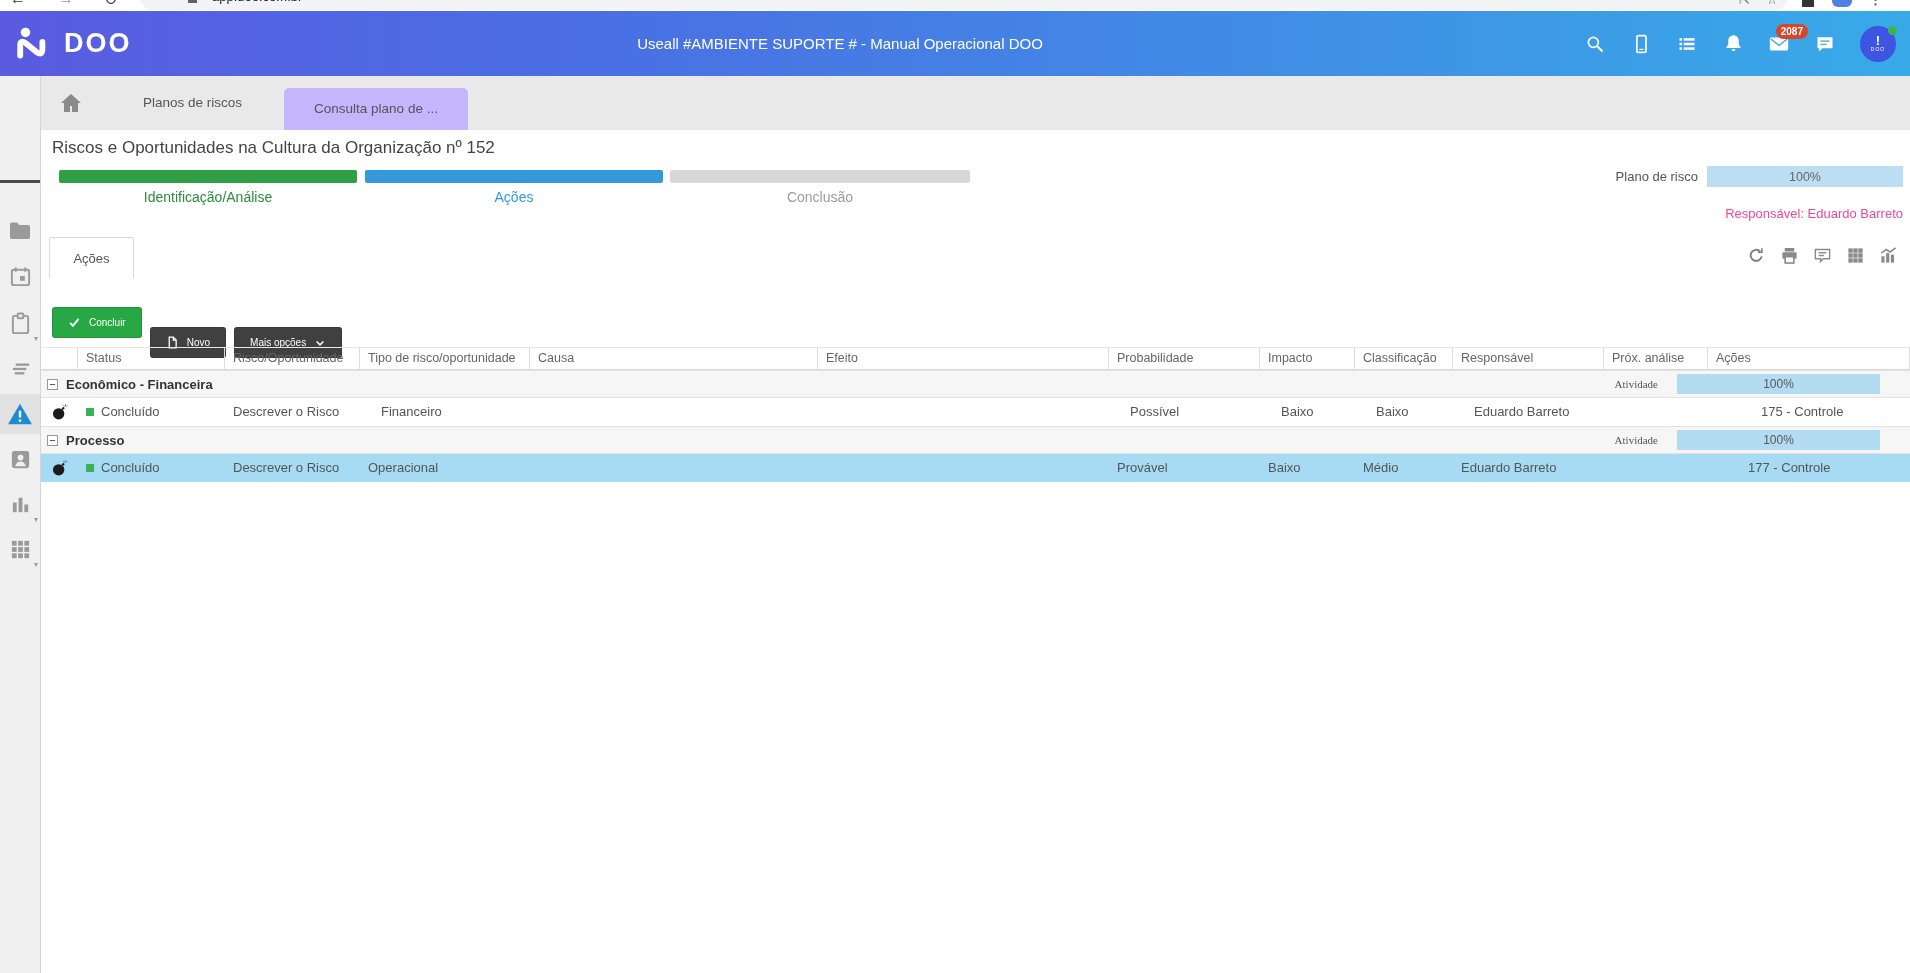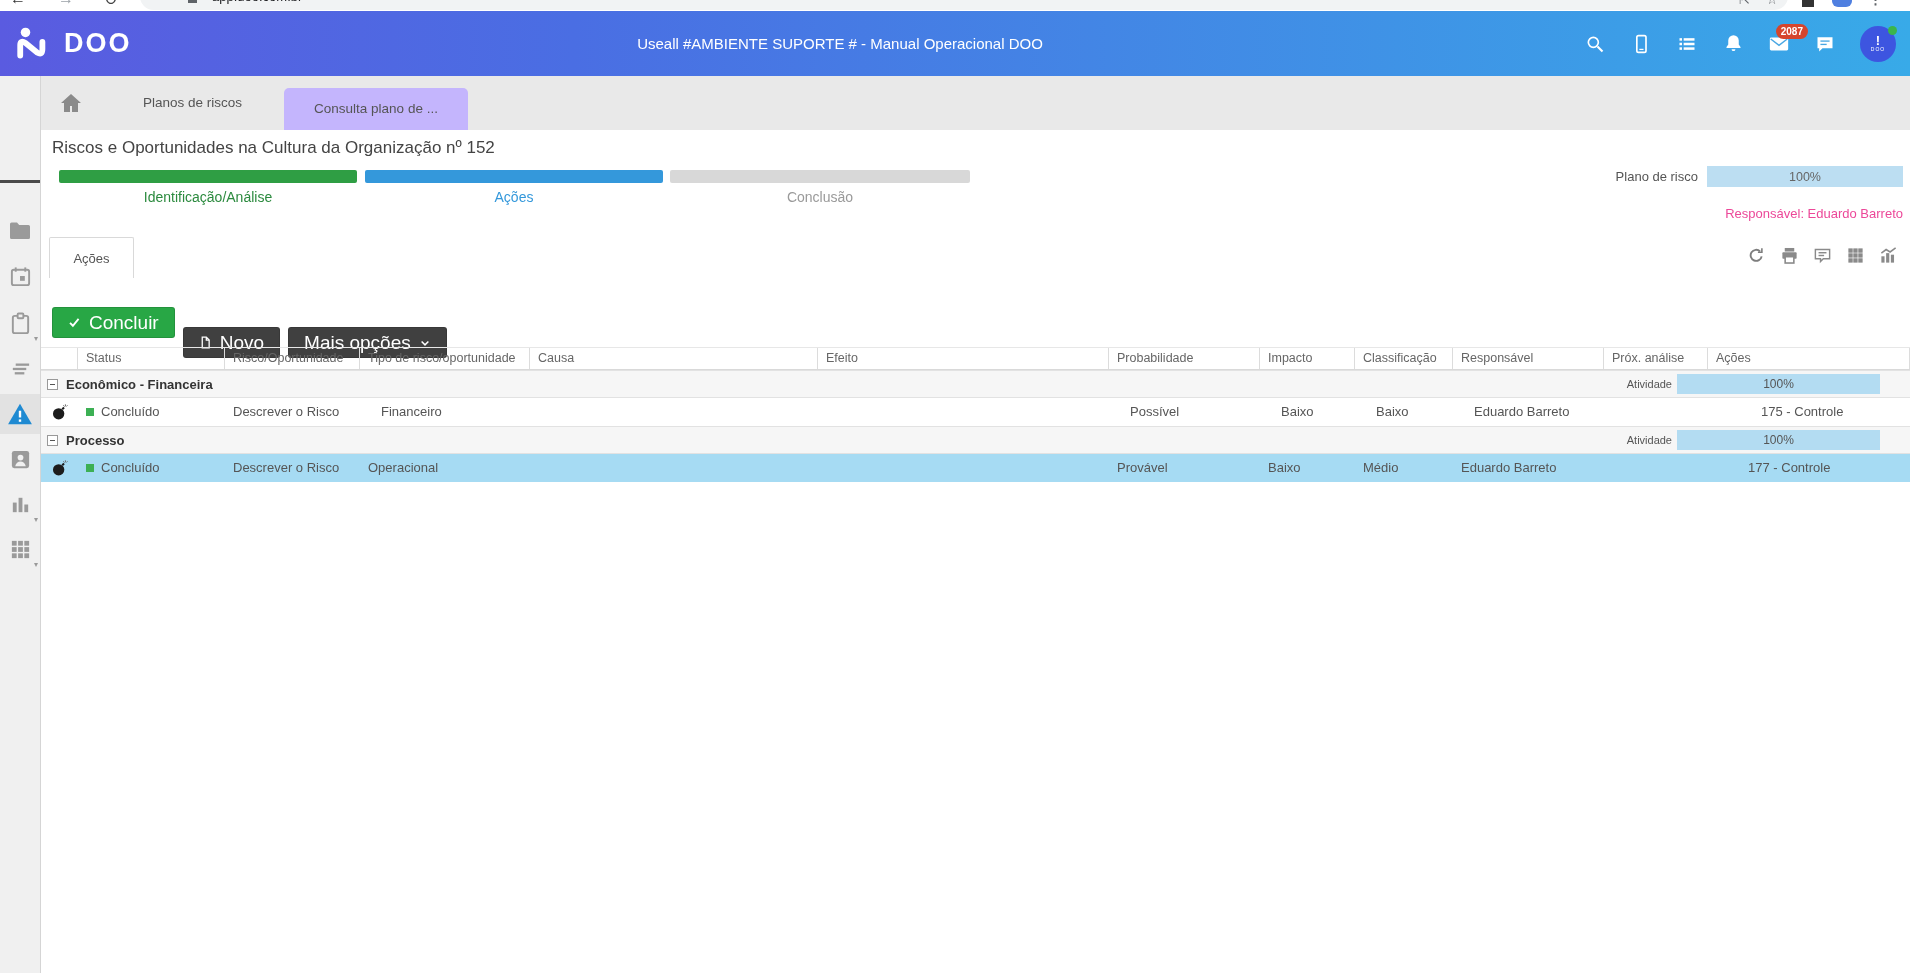--- a/index.html
+++ b/index.html
@@ -65,40 +65,40 @@
   .resp-link { position:absolute; right:7px; top:76px; font-size:13px; color:#ec4899; }
 
   .subtab { position:absolute; left:8px; top:107px; width:85px; height:41px; background:#fff;
     border:1px solid #d9d9d9; border-bottom:none; text-align:center; line-height:41px;
     font-size:13px; color:#555; border-radius:2px 2px 0 0; }
   .tools { position:absolute; right:12px; top:116px; display:flex; gap:14px; }
   .tool { width:19px; height:19px; display:flex; align-items:center; justify-content:center; }
 
   .btn-row { position:absolute; left:11px; top:177px; display:flex; gap:8px; }
   .btn { height:31px; display:inline-flex; align-items:center; gap:8px; padding:0 15px;
-    border-radius:3px; font-size:19px; color:#fff; border:1px solid rgba(0,0,0,0.12); }
+    border-radius:3px; font-size:10px; color:#fff; border:1px solid rgba(0,0,0,0.12); }
   .btn-green { background:#28a745; }
   .btn-blue { background:#404040;margin-top:20px; }
 
   
   .grid { position:absolute; left:0; right:0; top:217px; }
   .g-header { display:flex; height:23px; border-top:1px solid #e7e7e7; border-bottom:1px solid #d9d9d9; }
   .g-hcell { font-size:12.5px; color:#666; line-height:21px; padding-left:8px;
     border-right:1px solid #dcdcdc; white-space:nowrap; overflow:hidden; }
   .g-row { display:flex; height:28px; align-items:center; background:#fff; }
   .g-row.selected { background:#a6dbf3; }
   .g-cell { font-size:13px; color:#555; line-height:28px; padding-left:8px;
     white-space:nowrap; overflow:hidden; display:flex; align-items:center; }
   .group-row { display:flex; height:28px; align-items:center; background:#f6f6f6;
     border-top:1px solid #e2e2e2; border-bottom:1px solid #e2e2e2; }
   .collapse-box { width:11px; height:11px; border:1px solid #999; margin-left:6px; position:relative; background:#fff; }
   .collapse-box::after { content:""; position:absolute; left:2px; right:2px; top:4px; height:1px; background:#555; }
   .group-name { margin-left:8px; font-size:13px; font-weight:bold; color:#333; }
   .g-spacer { flex:1; }
-  .act-label { font-size:11px; color:#555; margin-right:5px; }
+  .act-label { font-size:11px; color:#555; margin-right:19px;font-family:Liberation Serif, serif; }
   .act-bar { width:203px; height:20px; background:#b3dcf2; margin-right:30px;
     display:flex; align-items:center; justify-content:center; font-size:12px; color:#555; }
   .status-sq { width:8px; height:8px; background:#3cb054; margin-right:7px; flex:none; }
 </style>
 </head>
 <body>
 
 <div class="screen">
 
   <div class="chrome">

